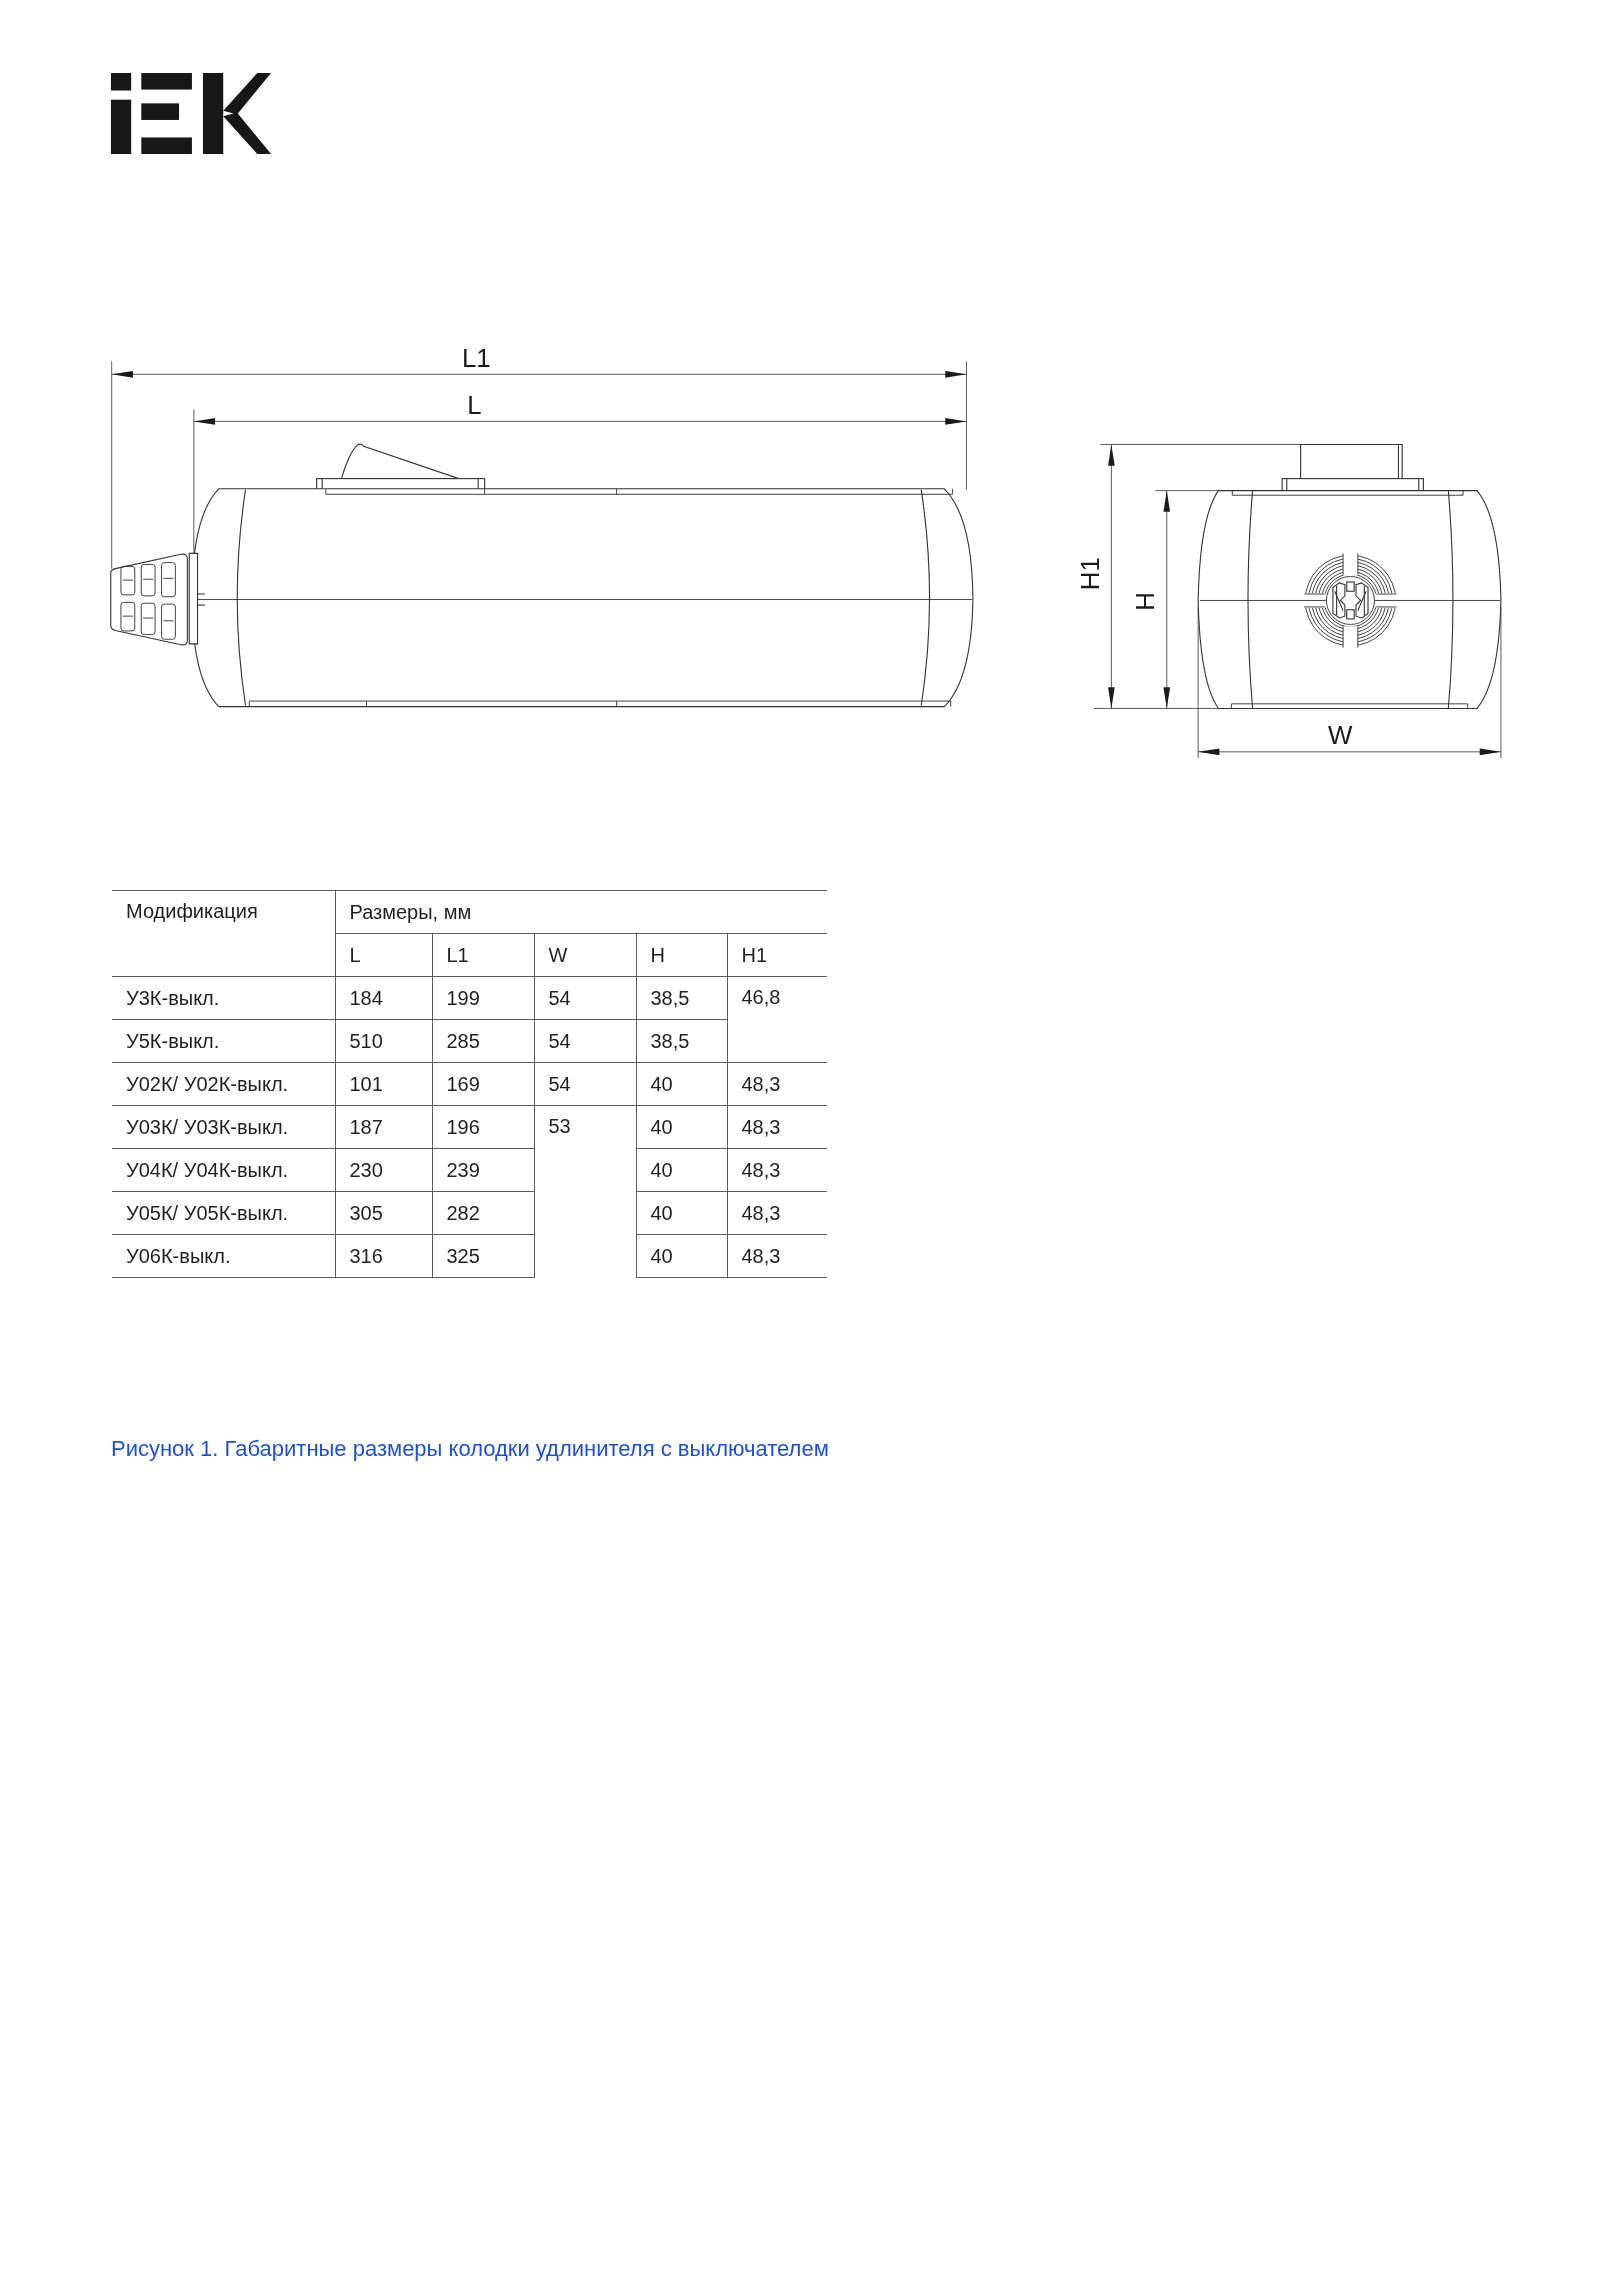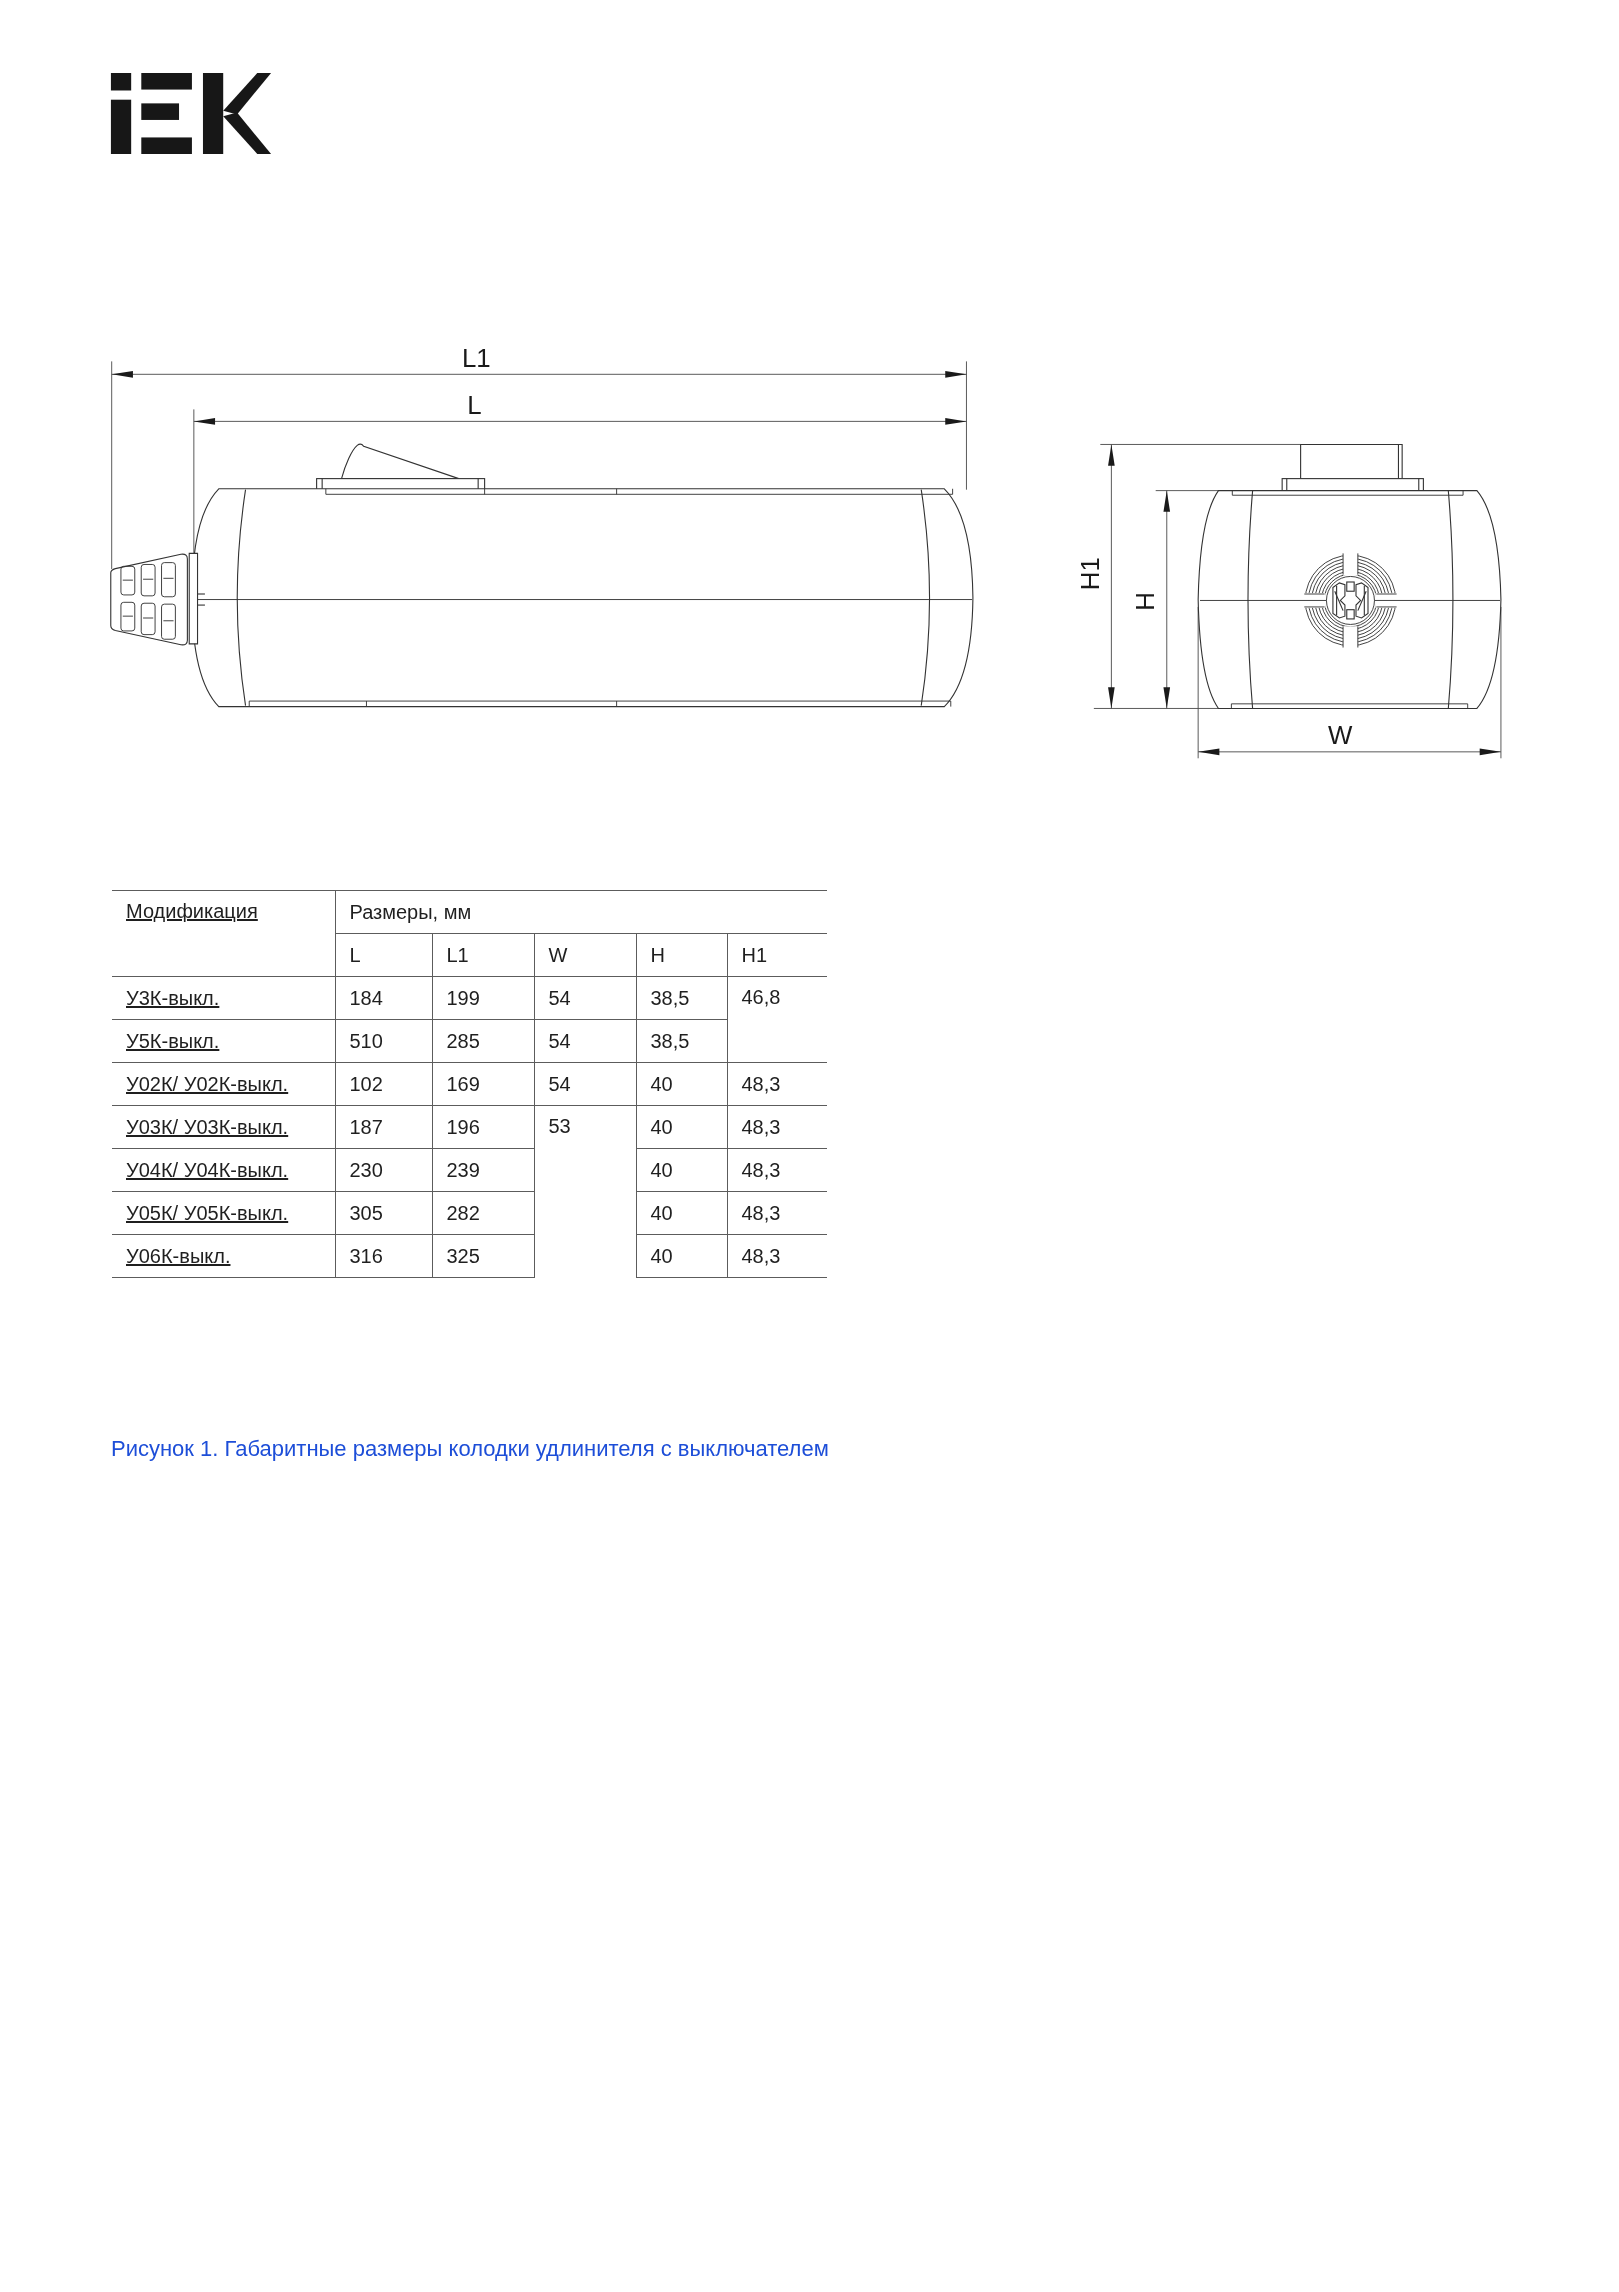--- a/index.html
+++ b/index.html
@@ -17,21 +17,21 @@
     font-size:20px;color:#1f1f1f;
   }
   .dim-table td{
     border-top:1.8px solid #5c5c5c;
     border-left:1.8px solid #5c5c5c;
     padding:0 0 0 14px;
     vertical-align:middle;
     white-space:nowrap;
     overflow:hidden;
   }
-  .dim-table td.first{border-left:none;text-decoration:underline;}
+  .dim-table td.first{border-left:none;}
   .dim-table tr.last td{border-bottom:1.8px solid #5c5c5c;}
   .dim-table tr.hrow1 td{height:42px;}
   .dim-table tr.hrow2 td{height:42px;}
   .dim-table tr.drow td{height:42px;}
   .dim-table td.vtop{vertical-align:top;padding-top:9.2px;}
 
   .caption{
     position:absolute;left:111px;top:1436px;
     font-size:22px;color:#1d4ed8;
   }
@@ -254,21 +254,21 @@
       </tr>
       <tr class="drow">
         <td class="first">У5К-выкл.</td>
         <td>510</td>
         <td>285</td>
         <td>54</td>
         <td>38,5</td>
       </tr>
       <tr class="drow">
         <td class="first">У02К/ У02К-выкл.</td>
-        <td>102</td>
+        <td>101</td>
         <td>169</td>
         <td>54</td>
         <td>40</td>
         <td>48,3</td>
       </tr>
       <tr class="drow">
         <td class="first">У03К/ У03К-выкл.</td>
         <td>187</td>
         <td>196</td>
         <td class="vtop" rowspan="4">53</td>

